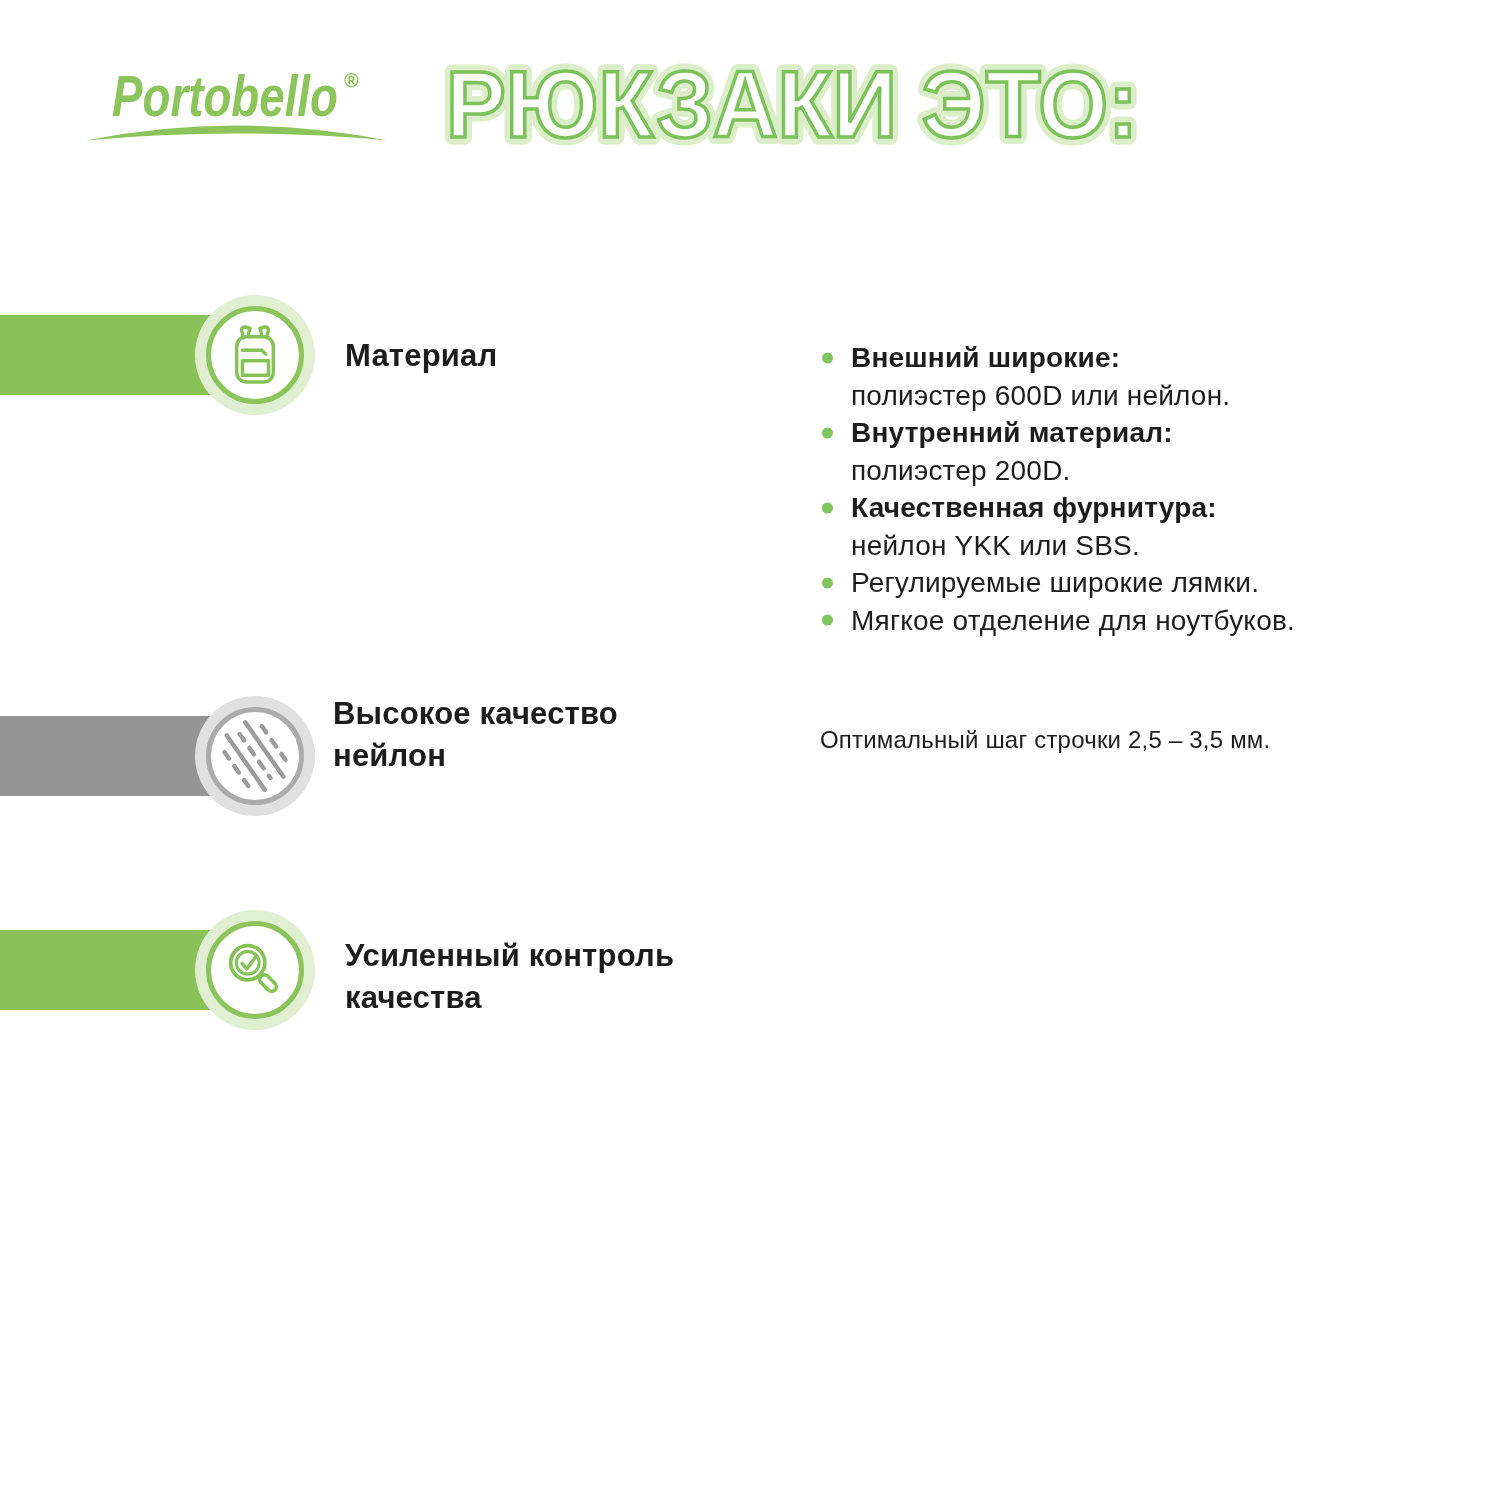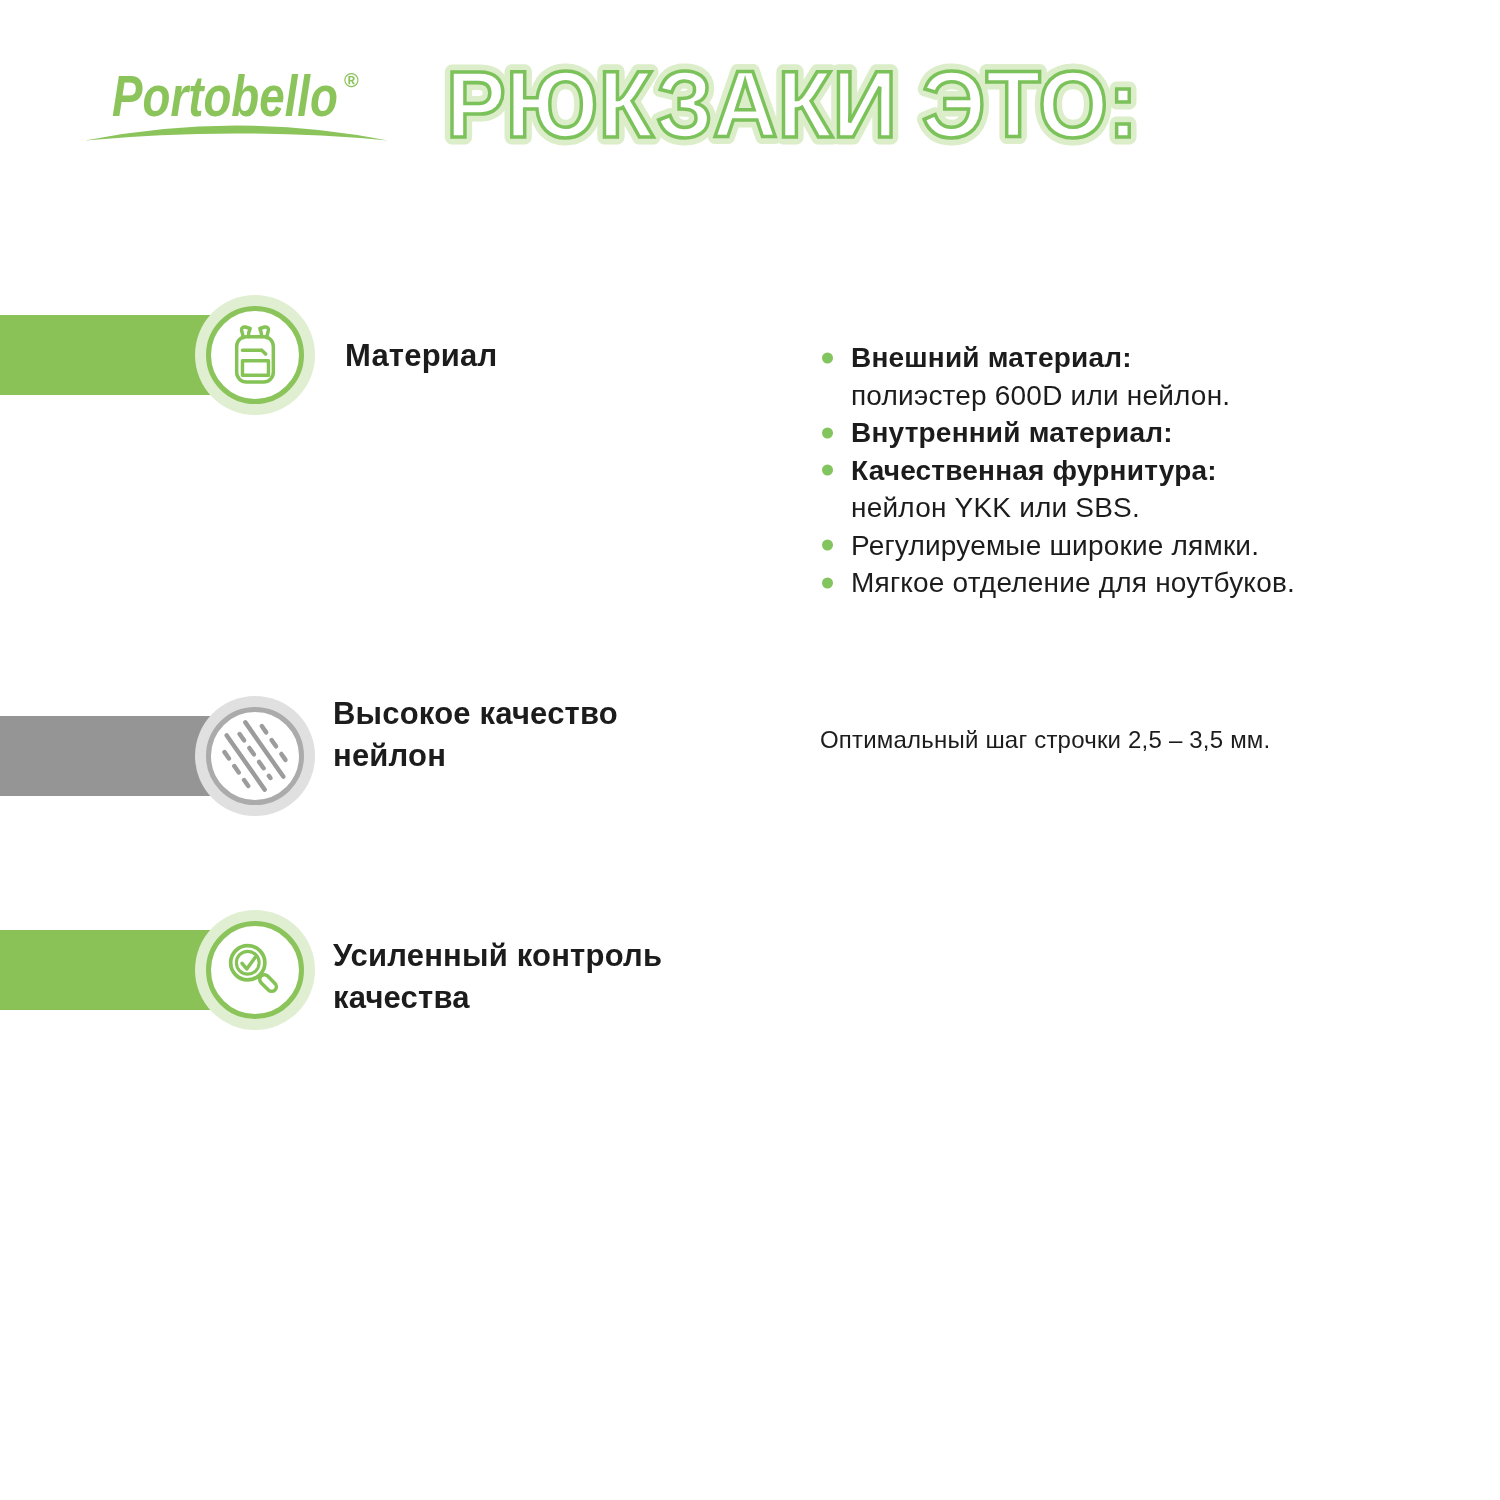--- a/index.html
+++ b/index.html
@@ -83,23 +83,24 @@
       <path d="M16,14 L14,6 Q14,2.5 18,3 L23,4.5 Q21,9 21,13"></path>
       <path d="M40,14 L42,6 Q42,2.5 38,3 L33,4.5 Q35,9 35,13"></path>
       <rect x="9" y="13" width="38" height="47" rx="10"></rect>
       <path d="M15,27 H35 M35,27 l4,4"></path>
       <rect x="15" y="38" width="27" height="15"></rect>
     </svg>
   </div>
   <div class="heading" style="top:335px;margin-left:12px;">Материал</div>
 
   <div class="bullet-list">
-    <div class="b-line bold"><span class="dot"></span><span>Внешний материал:</span></div>
+    <div class="b-line bold"><span class="dot"></span><span>Внешний широкие:</span></div>
     <div class="b-line"><span>полиэстер 600D или нейлон.</span></div>
     <div class="b-line bold"><span class="dot"></span><span>Внутренний материал:</span></div>
+    <div class="b-line"><span>полиэстер 200D.</span></div>
     <div class="b-line bold"><span class="dot"></span><span>Качественная фурнитура:</span></div>
     <div class="b-line"><span>нейлон YKK или SBS.</span></div>
     <div class="b-line"><span class="dot"></span><span>Регулируемые широкие лямки.</span></div>
     <div class="b-line"><span class="dot"></span><span>Мягкое отделение для ноутбуков.</span></div>
   </div>
 </div>
 
 <div>
   <div class="bar gray" style="top:716px;"></div>
   <div class="ring gray" style="left:195px;top:696px;"></div>
@@ -127,17 +128,17 @@
   <div class="icon-circle green" style="left:206px;top:921px;">
     <svg width="58" height="58" viewBox="0 0 56 56" fill="none" stroke="#85c356" stroke-linecap="round" stroke-linejoin="round">
       <circle cx="21" cy="21" r="16.5" stroke-width="3.6"></circle>
       <circle cx="21" cy="21" r="11" stroke-width="3"></circle>
       <path d="M15.5,21.5 l4.5,5.5 l8.5,-11.5" stroke-width="3.4"></path>
       <g transform="translate(33.5,33.5) rotate(-45)">
         <rect x="-4.5" y="0.5" width="9" height="19" rx="4.5" stroke-width="3.4"></rect>
       </g>
     </svg>
   </div>
-  <div class="heading" style="top:935px;">
+  <div class="heading" style="top:935px;margin-left:12px;">
     <div>Усиленный контроль</div>
     <div>качества</div>
   </div>
 </div>
 
 </body></html>

